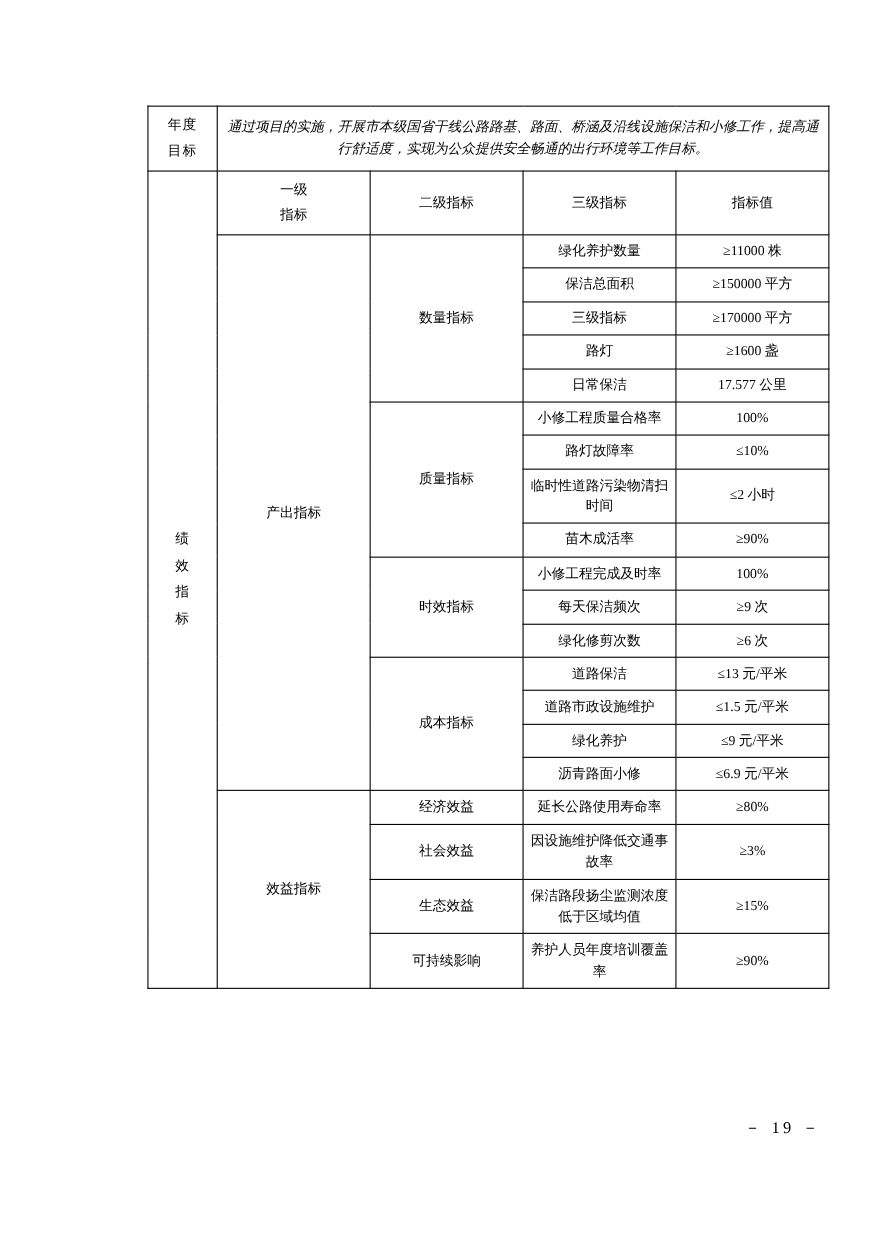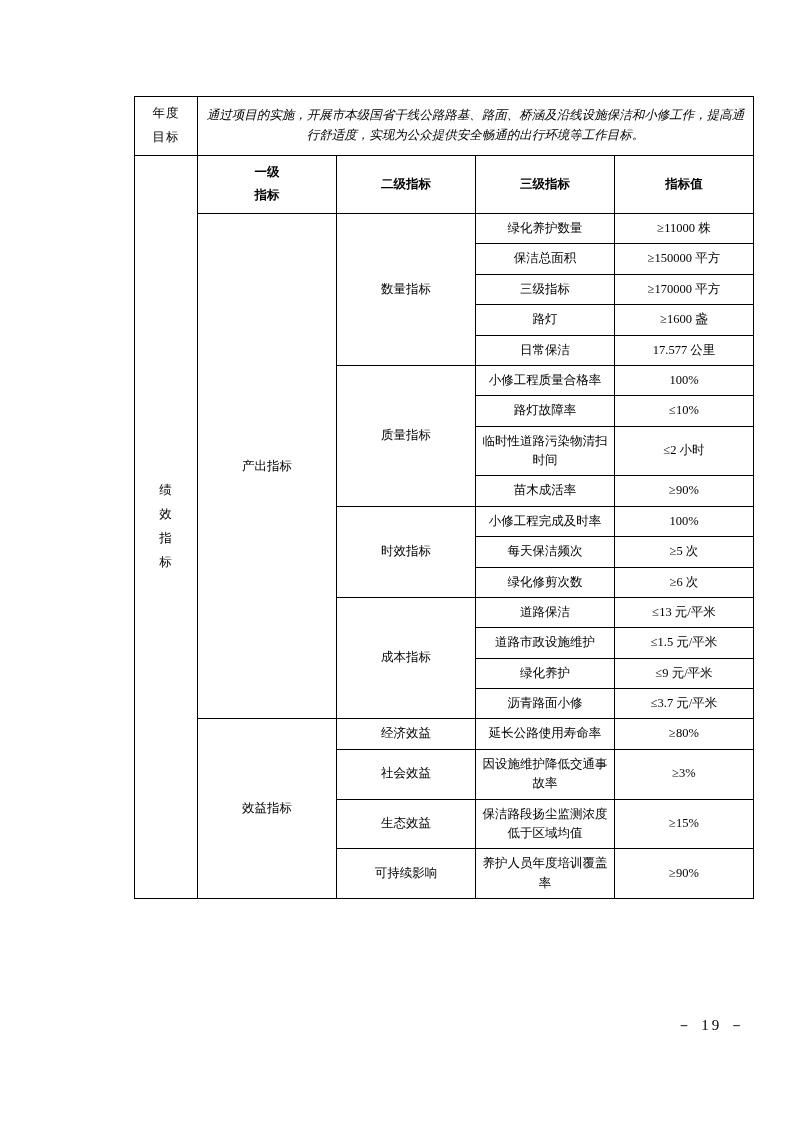--- a/index.html
+++ b/index.html
@@ -65,21 +65,20 @@
   td.lvl2 { width: 90px; }
   td.lvl3 { width: 146px; }
   td.val  { width: 205px; }
   .vtext {
     display: block;
     line-height: 1.9;
   }
   .hdr-cell {
     padding-top: 22px;
     padding-bottom: 22px;
-    font-weight: bold;
   }
   .two-line { line-height: 1.6; }
   .pagenum {
     position: absolute;
     right: 62px;
     top: 1016px;
     font-size: 15px;
     letter-spacing: 3px;
     font-family: Liberation Serif, serif;
   }
@@ -156,21 +155,21 @@
           <td class="val">≥90%</td>
         </tr>
 
         <tr>
           <td class="lvl2" rowspan="3">时效指标</td>
           <td class="lvl3">小修工程完成及时率</td>
           <td class="val">100%</td>
         </tr>
         <tr>
           <td class="lvl3">每天保洁频次</td>
-          <td class="val">≥5 次</td>
+          <td class="val">≥9 次</td>
         </tr>
         <tr>
           <td class="lvl3">绿化修剪次数</td>
           <td class="val">≥6 次</td>
         </tr>
 
         <tr>
           <td class="lvl2" rowspan="4">成本指标</td>
           <td class="lvl3">道路保洁</td>
           <td class="val">≤13 元/平米</td>
@@ -178,21 +177,21 @@
         <tr>
           <td class="lvl3">道路市政设施维护</td>
           <td class="val">≤1.5 元/平米</td>
         </tr>
         <tr>
           <td class="lvl3">绿化养护</td>
           <td class="val">≤9 元/平米</td>
         </tr>
         <tr>
           <td class="lvl3">沥青路面小修</td>
-          <td class="val">≤3.7 元/平米</td>
+          <td class="val">≤6.9 元/平米</td>
         </tr>
 
         <tr>
           <td class="lvl1" rowspan="4">效益指标</td>
           <td class="lvl2">经济效益</td>
           <td class="lvl3">延长公路使用寿命率</td>
           <td class="val">≥80%</td>
         </tr>
         <tr>
           <td class="lvl2">社会效益</td>

